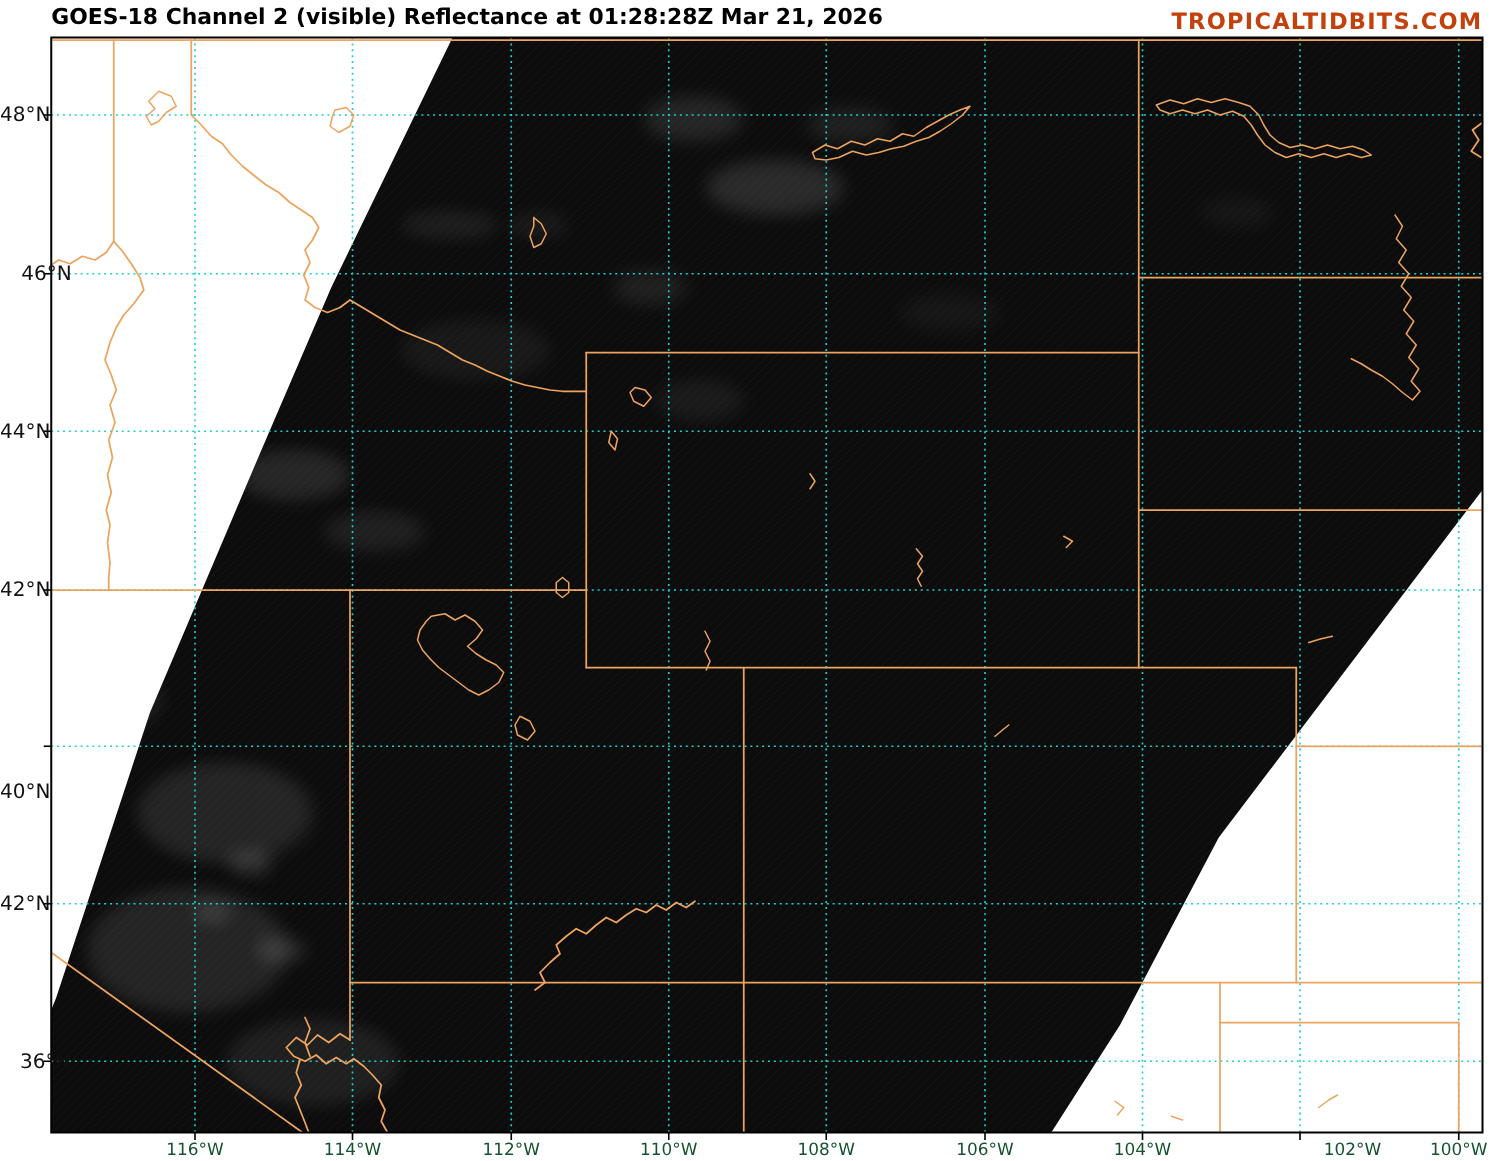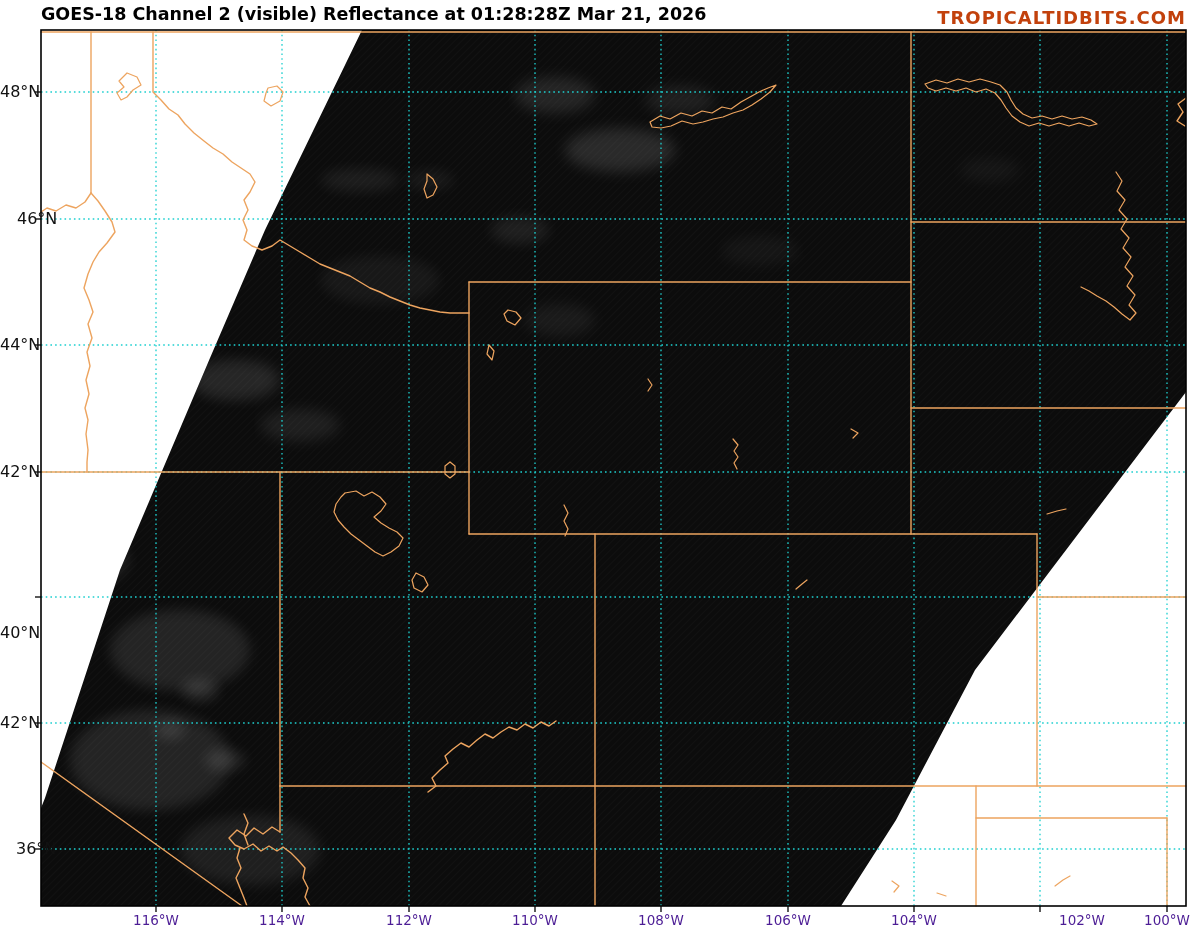--- a/index.html
+++ b/index.html
@@ -3,21 +3,21 @@
 <meta charset="utf-8">
 <style>
   html,body{margin:0;padding:0;background:#ffffff;width:1200px;height:929px;overflow:hidden;
     font-family:"DejaVu Sans","Liberation Sans",sans-serif;}
   .page{position:relative;width:1200px;height:908px;background:#ffffff;}
   .title{position:absolute;left:41px;top:4px;font-size:17.5px;font-weight:bold;color:#000;white-space:nowrap;}
   .watermark{position:absolute;right:14px;top:7px;font-size:18px;font-weight:bold;color:#c2410c;letter-spacing:1px;white-space:nowrap;}
   #map-svg{position:absolute;left:0;top:0;}
   #labels{position:absolute;left:0;top:0;width:1200px;height:929px;pointer-events:none;}
   .lat-label{position:absolute;width:36px;text-align:right;font-size:16px;color:#111;line-height:16px;}
-  .lon-label{position:absolute;width:60px;text-align:center;font-size:13.5px;color:#4c1d95;line-height:16px;}
+  .lon-label{position:absolute;width:60px;text-align:center;font-size:13.5px;color:#14532d;line-height:16px;}
 </style>
 </head>
 <body>
 
 <div class="page">
   <div class="title">GOES-18 Channel 2 (visible) Reflectance at 01:28:28Z Mar 21, 2026</div>
   <div class="watermark">TROPICALTIDBITS.COM</div>
 
   <svg id="map-svg" width="1200" height="929">
     <defs id="map-defs">

